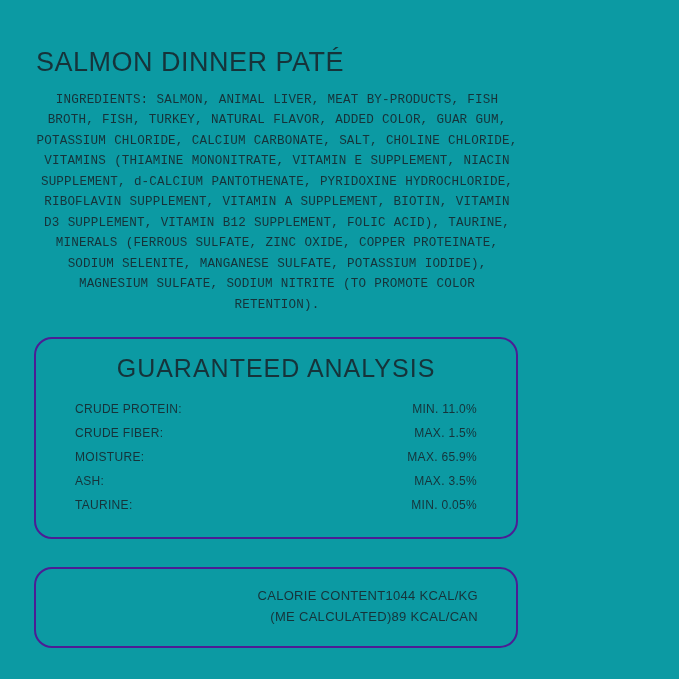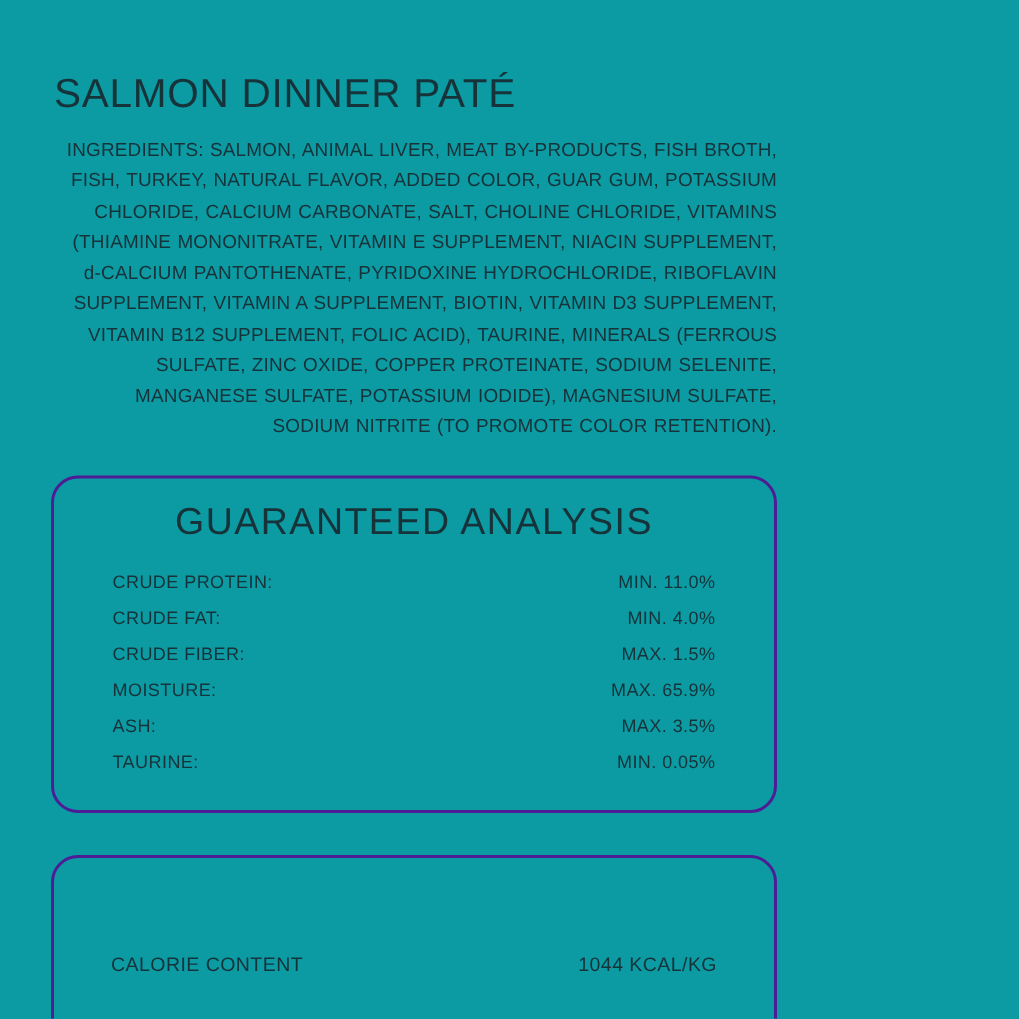--- a/index.html
+++ b/index.html
@@ -29,22 +29,23 @@
     color: #16333a;
     margin: 0 0 12px 2px;
     line-height: 1.1;
   }
   .ingredients {
     font-size: 12.6px;
     line-height: 1.63;
     letter-spacing: 0.15px;
     color: #16333a;
     margin: 0 0 16px 2px;
-    text-align: right;
+    text-align: center;
     word-spacing: 0.5px;
+    font-family: Liberation Mono, monospace;
   }
   .panel {
     border: 2px solid #4c1d95;
     border-radius: 18px;
     box-sizing: border-box;
   }
   .panel-analysis {
     margin-top: 22px;
     padding: 14px 34px 20px 34px;
   }
@@ -69,47 +70,42 @@
   }
   .row .label { text-align: left; }
   .row .value { text-align: left; }
 
   .panel-calorie {
     margin-top: 28px;
     padding: 16px 38px 18px 38px;
   }
   .cal-row {
     display: flex;
-    justify-content: space-between;
+    justify-content: flex-end;
     align-items: baseline;
     font-size: 13px;
     letter-spacing: 0.3px;
     line-height: 1.65;
-    margin-top: 44px;
   }
 </style>
 </head>
 <body>
 
 <div class="page">
 
   <h1 class="product-title">SALMON DINNER PATÉ</h1>
 
   <p class="ingredients">INGREDIENTS: SALMON, ANIMAL LIVER, MEAT BY-PRODUCTS, FISH BROTH, FISH, TURKEY, NATURAL FLAVOR, ADDED COLOR, GUAR GUM, POTASSIUM CHLORIDE, CALCIUM CARBONATE, SALT, CHOLINE CHLORIDE, VITAMINS (THIAMINE MONONITRATE, VITAMIN E SUPPLEMENT, NIACIN SUPPLEMENT, d-CALCIUM PANTOTHENATE, PYRIDOXINE HYDROCHLORIDE, RIBOFLAVIN SUPPLEMENT, VITAMIN A SUPPLEMENT, BIOTIN, VITAMIN D3 SUPPLEMENT, VITAMIN B12 SUPPLEMENT, FOLIC ACID), TAURINE, MINERALS (FERROUS SULFATE, ZINC OXIDE, COPPER PROTEINATE, SODIUM SELENITE, MANGANESE SULFATE, POTASSIUM IODIDE), MAGNESIUM SULFATE, SODIUM NITRITE (TO PROMOTE COLOR RETENTION).</p>
 
   <div class="panel panel-analysis">
     <div class="panel-heading">GUARANTEED ANALYSIS</div>
     <div class="rows">
       <div class="row">
         <span class="label">CRUDE PROTEIN:</span>
         <span class="value">MIN. 11.0%</span>
-      </div>
-      <div class="row">
-        <span class="label">CRUDE FAT:</span>
-        <span class="value">MIN. 4.0%</span>
       </div>
       <div class="row">
         <span class="label">CRUDE FIBER:</span>
         <span class="value">MAX. 1.5%</span>
       </div>
       <div class="row">
         <span class="label">MOISTURE:</span>
         <span class="value">MAX. 65.9%</span>
       </div>
       <div class="row">

